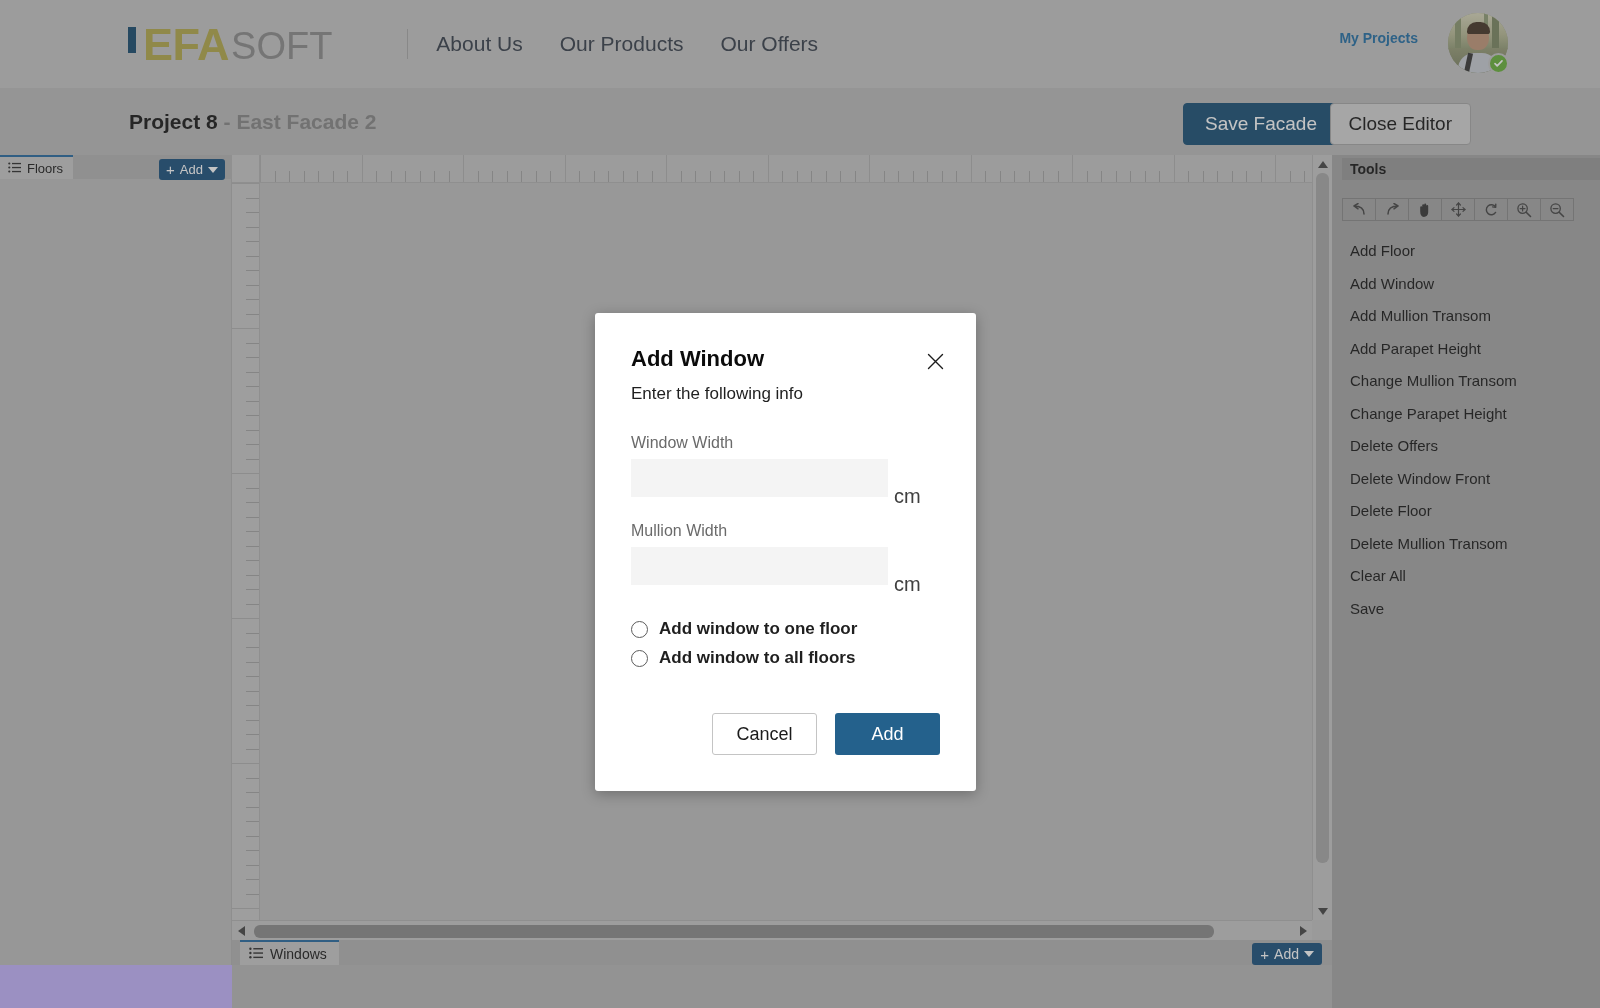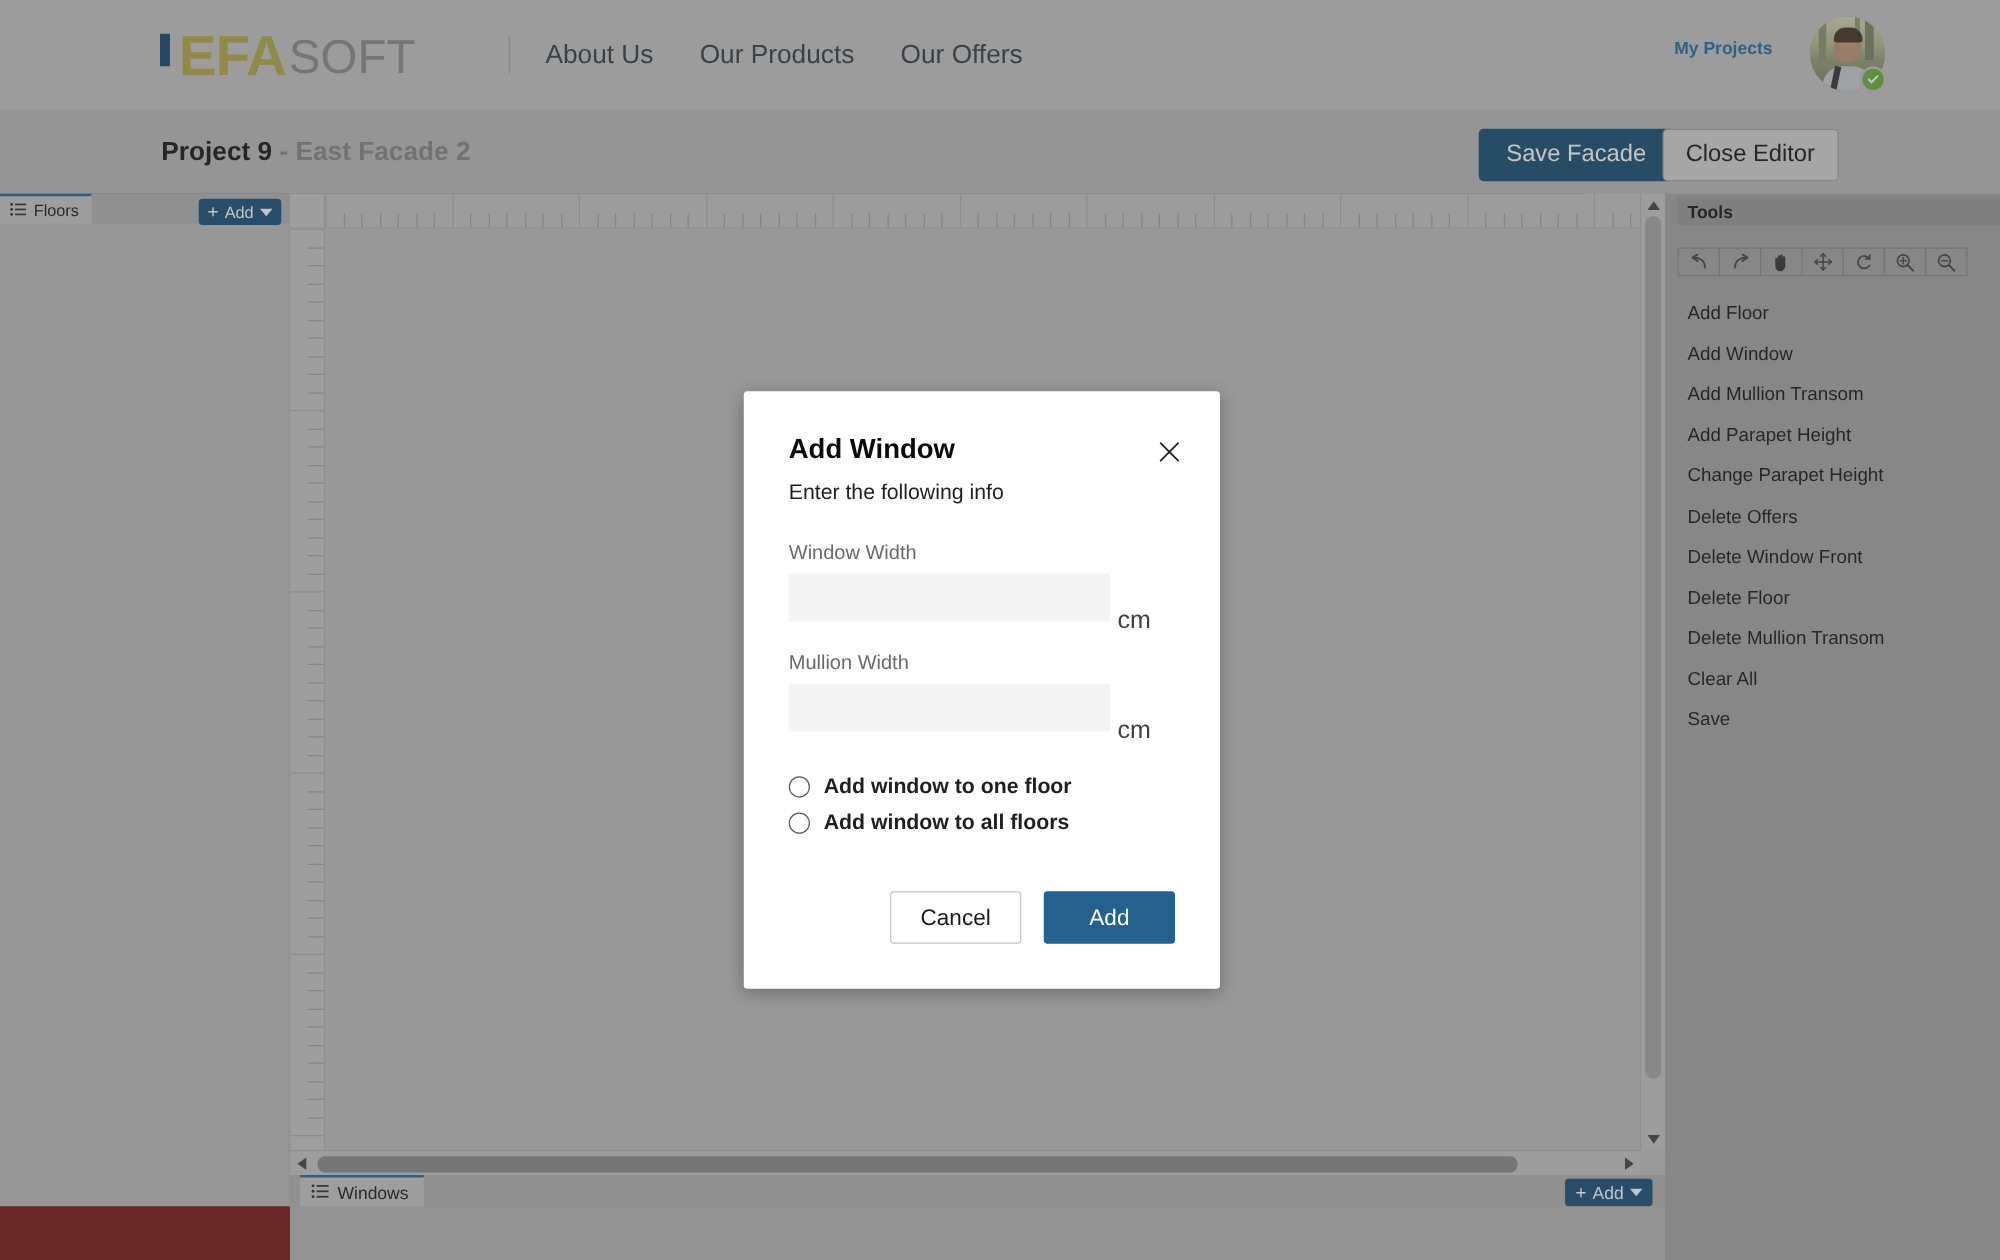--- a/index.html
+++ b/index.html
@@ -2,21 +2,21 @@
 <html><head>
 <meta charset="utf-8">
 <style>
   * { box-sizing: border-box; margin: 0; padding: 0; }
   html, body {
     width: 1600px; height: 1008px;
     font-family: "Liberation Sans", sans-serif;
     background: #c0c0c0;
     overflow: hidden;
   }
-  #app { position: relative; width: 1268px; height: 1008px; background: #7f1d1d; }
+  #app { position: relative; width: 1268px; height: 1008px; background: #c4b5fd; }
 
   
   .topnav {
     position: absolute; left: 0; top: 0; width: 1600px; height: 88px;
     background: #c6c6c6;
     display: flex; align-items: center;
   }
   .brand { display: flex; align-items: center; margin-left: 128px; }
   .brand-bar { width: 8px; height: 26px; background: #1d4f72; margin-right: 7px; margin-top: -9px;}
   .brand-efa {
@@ -319,21 +319,21 @@
       <div class="av-badge">
         <svg width="11" height="11" viewBox="0 0 11 11">
             <path d="M2 5.6 L4.2 7.8 L9 2.9" stroke="#ffffff" stroke-width="1.7" fill="none" stroke-linecap="round" stroke-linejoin="round"></path>
           </svg>
       </div>
     </div>
   </div>
 
   <div class="projectbar">
     <div class="proj-title">
-      <span>Project 9</span><span class="sub"> - </span><span class="sub">East Facade 2</span>
+      <span>Project 8</span><span class="sub"> - </span><span class="sub">East Facade 2</span>
     </div>
     <button class="btn-save-facade">Save Facade</button>
     <button class="btn-close-editor">Close Editor</button>
   </div>
 
   <div class="editor">
 
     <div class="floors-panel">
       <div class="panel-tabstrip">
         <div class="panel-tab">
@@ -579,20 +579,21 @@
               <path d="M4.2 6.6 H9" stroke="#4a4a4a" stroke-width="1.2" stroke-linecap="round"></path>
             </svg>
         </div>
       </div>
 
       <div class="tools-list">
         <div class="tool-item">Add Floor</div>
         <div class="tool-item">Add Window</div>
         <div class="tool-item">Add Mullion Transom</div>
         <div class="tool-item">Add Parapet Height</div>
+        <div class="tool-item">Change Mullion Transom</div>
         <div class="tool-item">Change Parapet Height</div>
         <div class="tool-item">Delete Offers</div>
         <div class="tool-item">Delete Window Front</div>
         <div class="tool-item">Delete Floor</div>
         <div class="tool-item">Delete Mullion Transom</div>
         <div class="tool-item">Clear All</div>
         <div class="tool-item">Save</div>
       </div>
     </div>
   </div>

